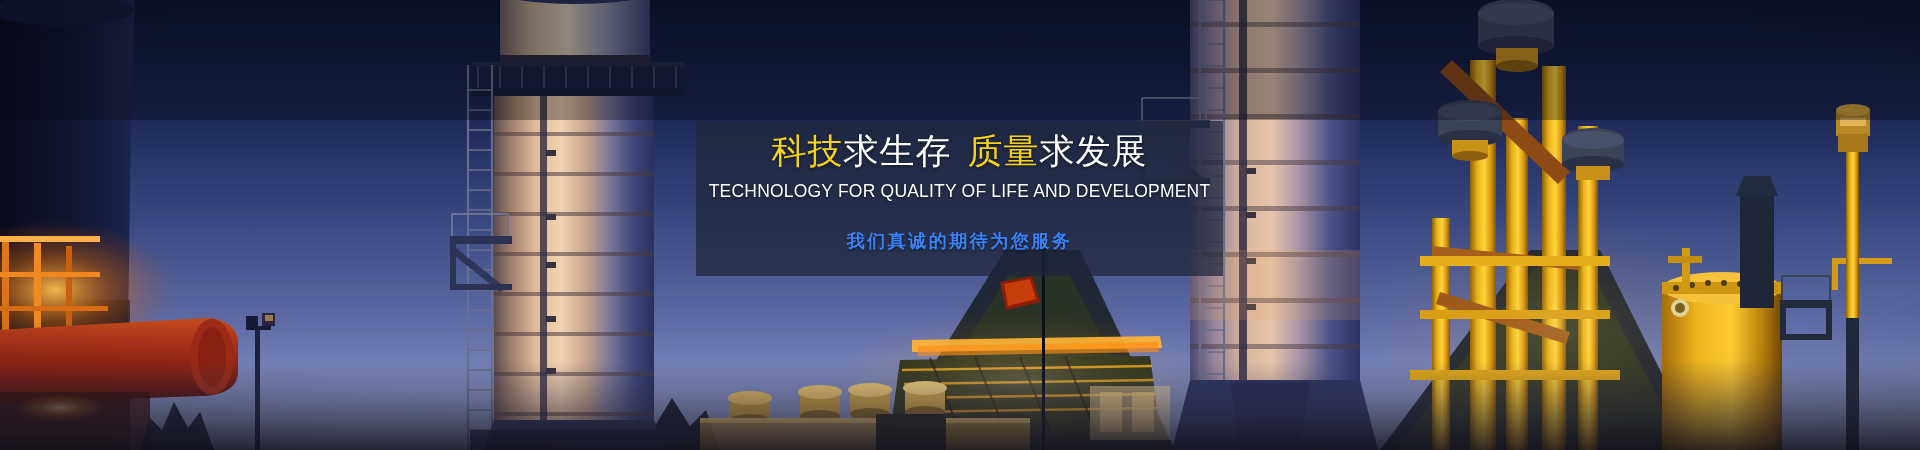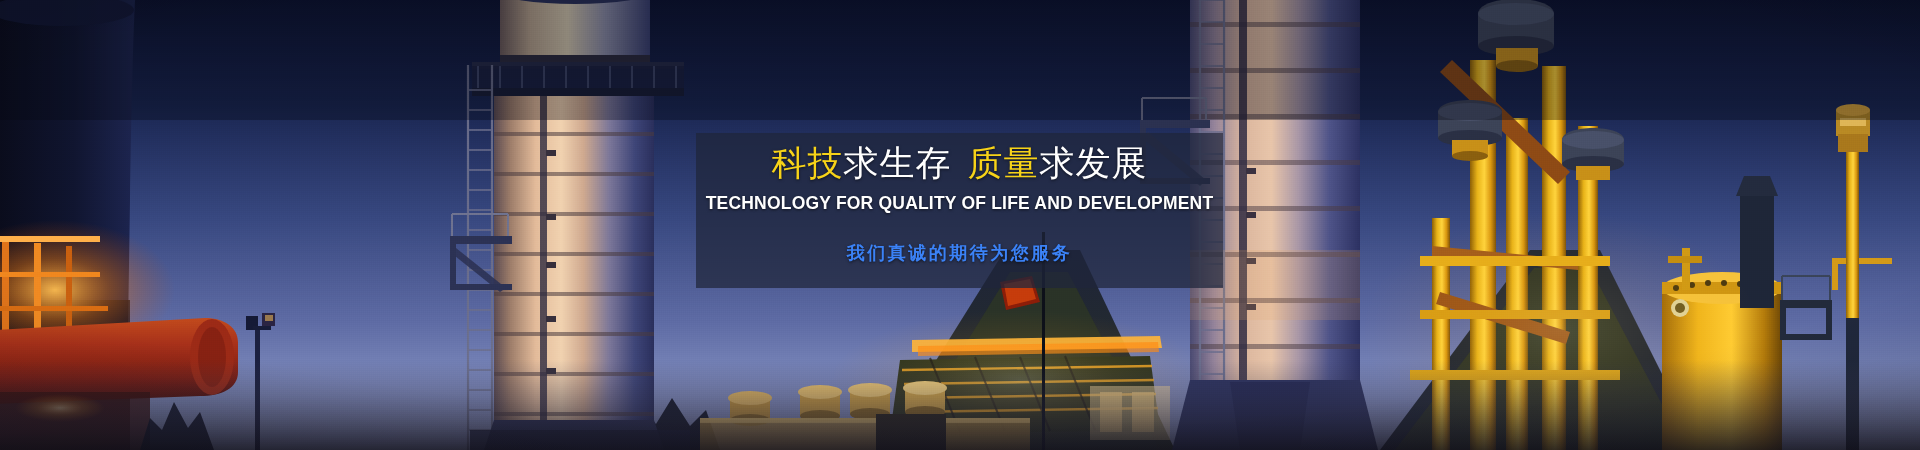--- a/index.html
+++ b/index.html
@@ -41,21 +41,21 @@
     background-image:
       repeating-linear-gradient(0deg, rgba(255,255,255,.05) 0 1px, rgba(0,0,0,.05) 1px 2px),
       repeating-linear-gradient(90deg, rgba(255,255,255,.04) 0 1px, rgba(0,0,0,.04) 1px 2px);
     mix-blend-mode: overlay;
   }
 
   
   #text-panel {
     position: absolute;
     left: 696px;
-    top: 133px;
+    top: 121px;
     width: 527px;
     height: 155px;
     background: rgba(30, 38, 60, 0.72);
     box-sizing: border-box;
     padding-top: 7px;
     text-align: center;
     backdrop-filter: saturate(.9);
   }
   .headline {
     margin: 0;
@@ -69,21 +69,21 @@
     text-shadow: 0 1px 3px rgba(0,0,0,.55);
   }
   .headline .hl-accent { color: #f7d318; }
   .headline .hl-gap { display: inline-block; width: 16px; }
 
   .subline-en {
     margin: 0;
     padding-top: 6px;
     font-size: 17.5px;
     line-height: 22px;
-    font-weight: 700;
+    font-weight: 400;
     letter-spacing: .2px;
     color: #ffffff;
     white-space: nowrap;
     text-shadow: 0 1px 3px rgba(0,0,0,.6);
   }
   .subline-cn {
     margin: 0;
     padding-top: 27px;
     font-size: 18px;
     line-height: 24px;

